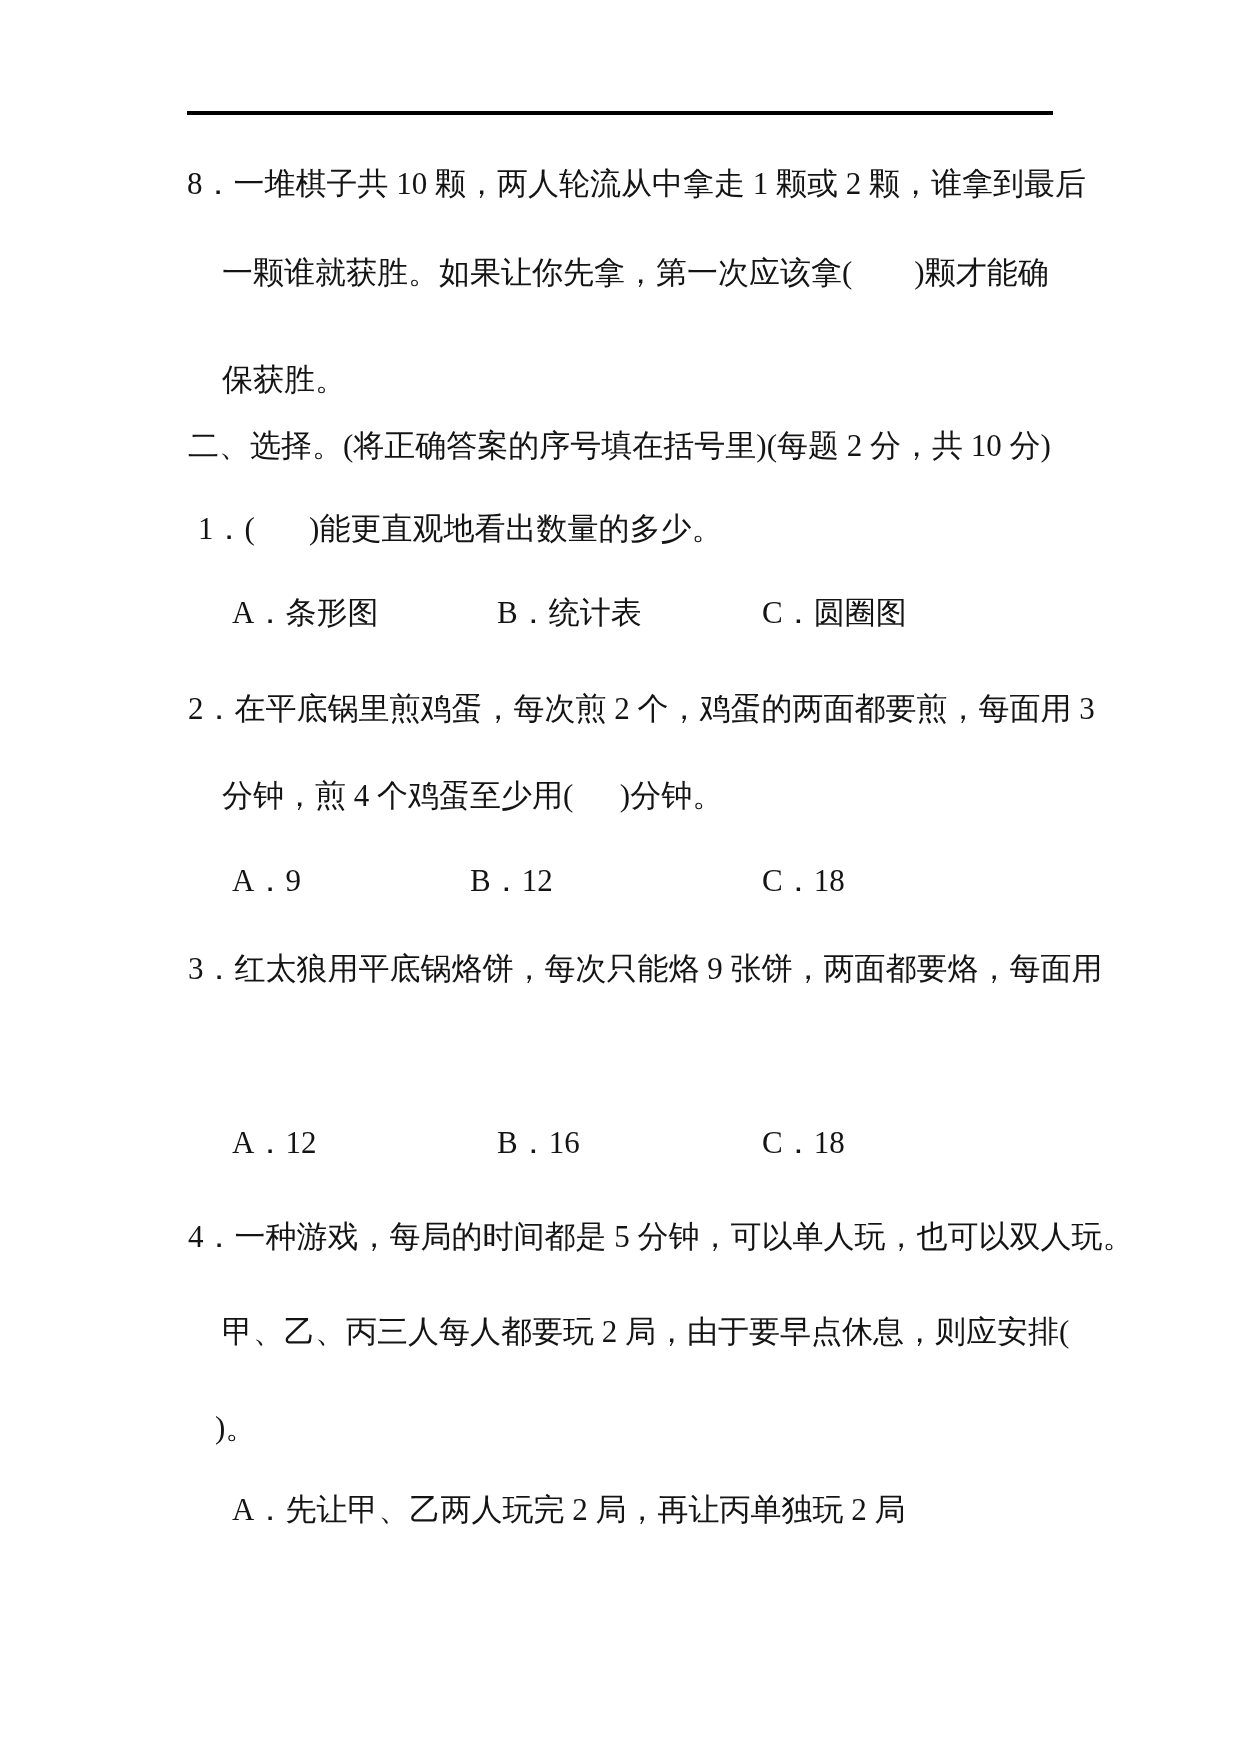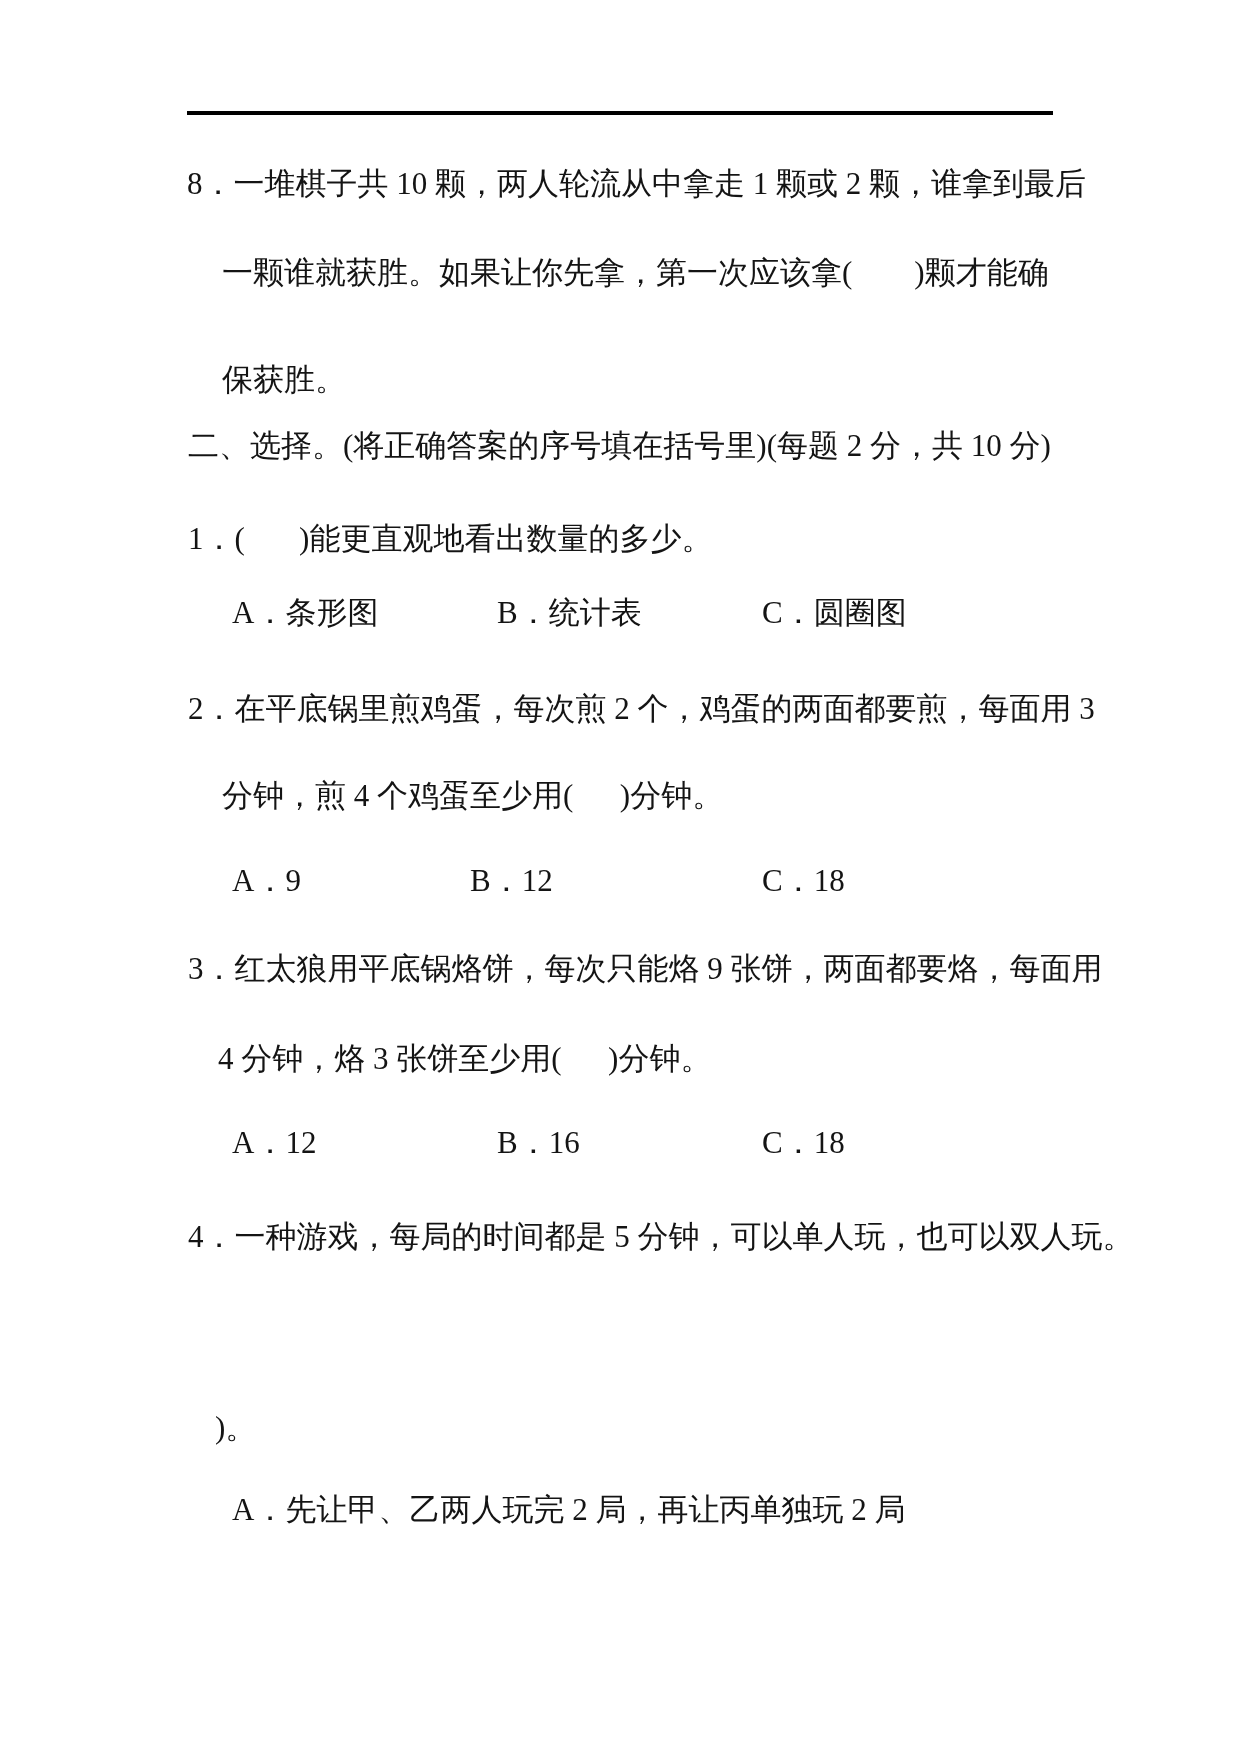--- a/index.html
+++ b/index.html
@@ -31,21 +31,21 @@
     white-space: pre;
     letter-spacing: 0px;
   }
   
   .l1  { left: 187px;  top: 167px; }
   .l2  { left: 222px;  top: 256px; }
   .l3  { left: 222px;  top: 344px; margin-top: 19px; }
   
   .l4  { left: 188px;  top: 429px; }
   
-  .l5  { left: 188px;  top: 512px; margin-top: 10px; }
+  .l5  { left: 198px;  top: 512px; }
   .optA1 { left: 232px; top: 596px; }
   .optB1 { left: 497px; top: 596px; }
   .optC1 { left: 762px; top: 596px; }
   
   .l7  { left: 188px;  top: 692px; }
   .l8  { left: 222px;  top: 779px; }
   .optA2 { left: 232px; top: 864px; }
   .optB2 { left: 470px; top: 864px; }
   .optC2 { left: 762px; top: 864px; }
   
@@ -78,22 +78,22 @@
   <div class="line optB1">B．统计表</div>
   <div class="line optC1">C．圆圈图</div>
 
   <div class="line l7">2．在平底锅里煎鸡蛋，每次煎 2 个，鸡蛋的两面都要煎，每面用 3</div>
   <div class="line l8">分钟，煎 4 个鸡蛋至少用(      )分钟。</div>
   <div class="line optA2">A．9</div>
   <div class="line optB2">B．12</div>
   <div class="line optC2">C．18</div>
 
   <div class="line l10">3．红太狼用平底锅烙饼，每次只能烙 9 张饼，两面都要烙，每面用</div>
-  <div class="line l11">4 分钟，烙 3 张饼至少用(      )分钟。</div>
   <div class="line optA3">A．12</div>
   <div class="line optB3">B．16</div>
   <div class="line optC3">C．18</div>
 
   <div class="line l13">4．一种游戏，每局的时间都是 5 分钟，可以单人玩，也可以双人玩。</div>
+  <div class="line l14">甲、乙、丙三人每人都要玩 2 局，由于要早点休息，则应安排(</div>
   <div class="line l15">)。</div>
   <div class="line l16">A．先让甲、乙两人玩完 2 局，再让丙单独玩 2 局</div>
 
 </div>
 
 </body></html>

